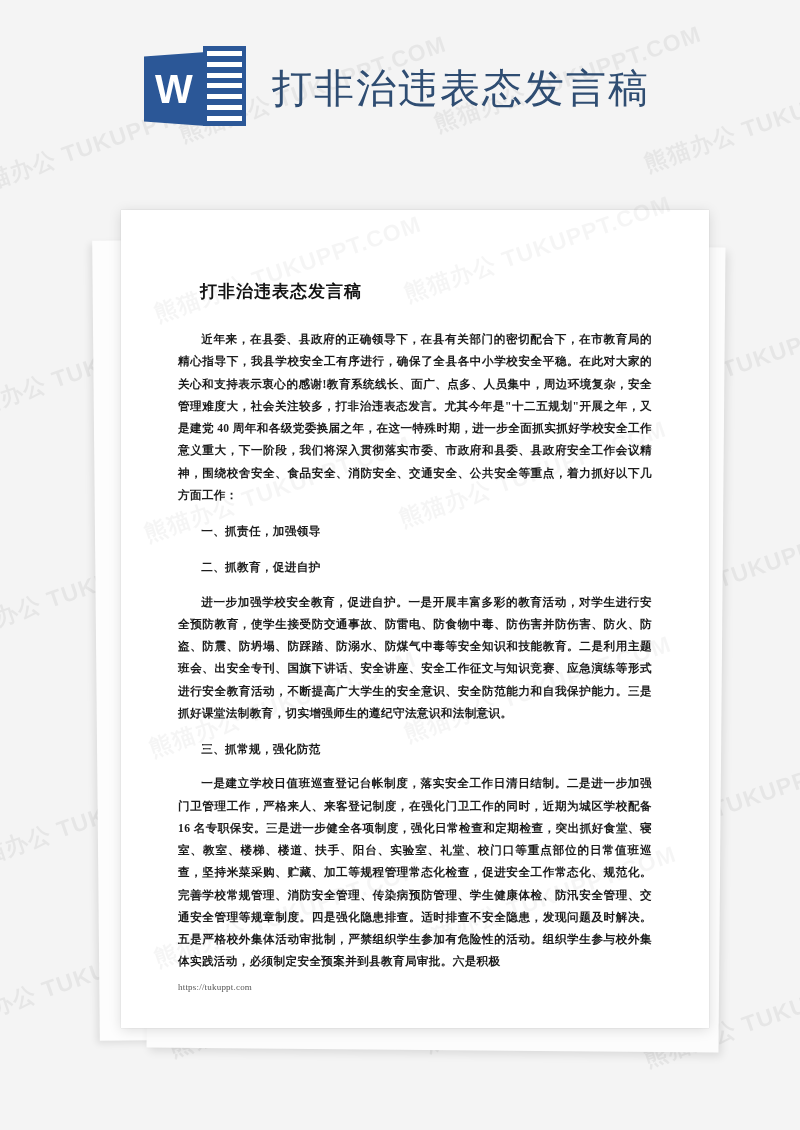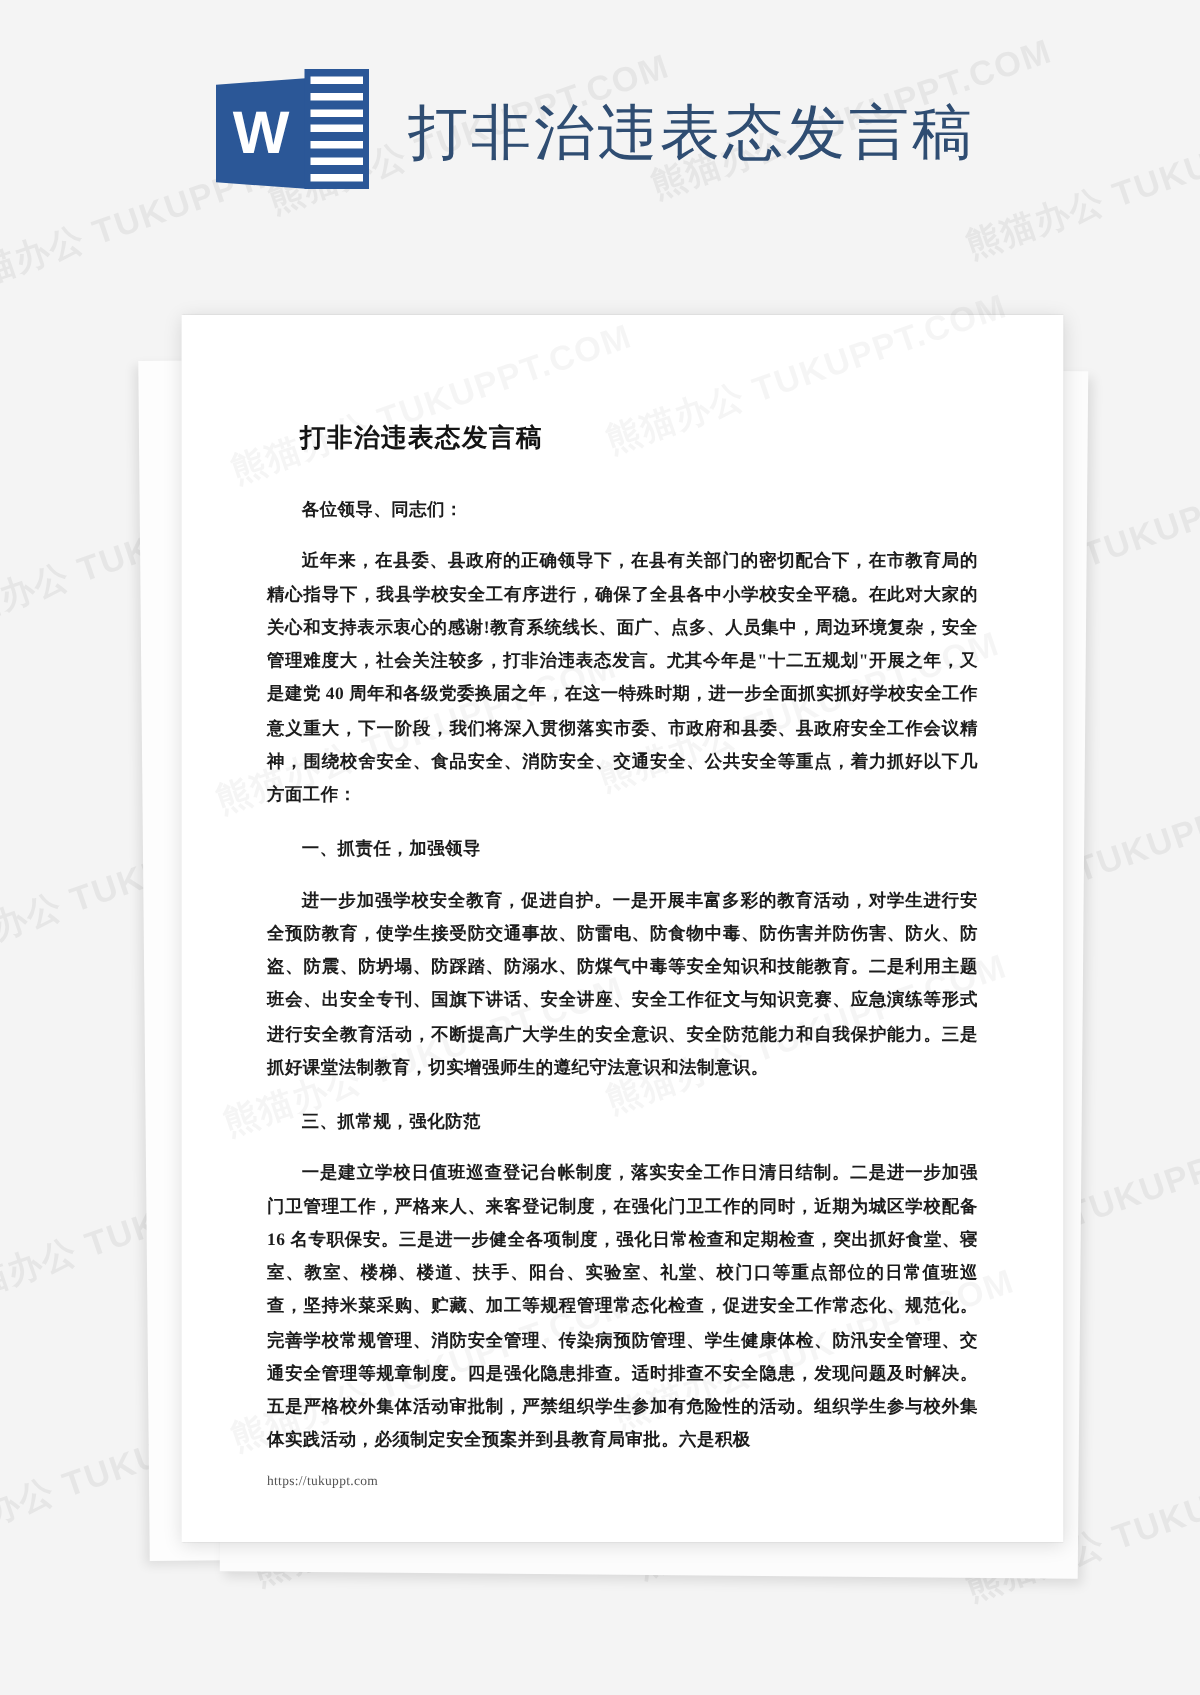--- a/index.html
+++ b/index.html
@@ -255,23 +255,23 @@
         <i></i>
       </div>
     </div>
     <div id="header-title">打非治违表态发言稿</div>
   </div>
 </div>
 
 <div id="doc-content">
   <h1 id="doc-title">打非治违表态发言稿</h1>
   <div id="doc-paragraphs">
-      <p class="para salutation">各位领导、同志们：</p>
       <p class="para indent">近年来，在县委、县政府的正确领导下，在县有关部门的密切配合下，在市教育局的精心指导下，我县学校安全工有序进行，确保了全县各中小学校安全平稳。在此对大家的关心和支持表示衷心的感谢!教育系统线长、面广、点多、人员集中，周边环境复杂，安全管理难度大，社会关注较多，打非治违表态发言。尤其今年是"十二五规划"开展之年，又是建党 40 周年和各级党委换届之年，在这一特殊时期，进一步全面抓实抓好学校安全工作意义重大，下一阶段，我们将深入贯彻落实市委、市政府和县委、县政府安全工作会议精神，围绕校舍安全、食品安全、消防安全、交通安全、公共安全等重点，着力抓好以下几方面工作：</p>
       <p class="para heading">一、抓责任，加强领导</p>
+      <p class="para heading">二、抓教育，促进自护</p>
       <p class="para indent">进一步加强学校安全教育，促进自护。一是开展丰富多彩的教育活动，对学生进行安全预防教育，使学生接受防交通事故、防雷电、防食物中毒、防伤害并防伤害、防火、防盗、防震、防坍塌、防踩踏、防溺水、防煤气中毒等安全知识和技能教育。二是利用主题班会、出安全专刊、国旗下讲话、安全讲座、安全工作征文与知识竞赛、应急演练等形式进行安全教育活动，不断提高广大学生的安全意识、安全防范能力和自我保护能力。三是抓好课堂法制教育，切实增强师生的遵纪守法意识和法制意识。</p>
       <p class="para heading">三、抓常规，强化防范</p>
       <p class="para indent">一是建立学校日值班巡查登记台帐制度，落实安全工作日清日结制。二是进一步加强门卫管理工作，严格来人、来客登记制度，在强化门卫工作的同时，近期为城区学校配备 16 名专职保安。三是进一步健全各项制度，强化日常检查和定期检查，突出抓好食堂、寝室、教室、楼梯、楼道、扶手、阳台、实验室、礼堂、校门口等重点部位的日常值班巡查，坚持米菜采购、贮藏、加工等规程管理常态化检查，促进安全工作常态化、规范化。完善学校常规管理、消防安全管理、传染病预防管理、学生健康体检、防汛安全管理、交通安全管理等规章制度。四是强化隐患排查。适时排查不安全隐患，发现问题及时解决。五是严格校外集体活动审批制，严禁组织学生参加有危险性的活动。组织学生参与校外集体实践活动，必须制定安全预案并到县教育局审批。六是积极</p>
     </div>
   <div id="doc-footer-url">https://tukuppt.com</div>
 </div>
 
 <div id="doc-watermarks">
     <div class="wm light" style="left: 150px; top: 300px;">熊猫办公 TUKUPPT.COM</div>
     <div class="wm light" style="left: 400px; top: 280px;">熊猫办公 TUKUPPT.COM</div>

